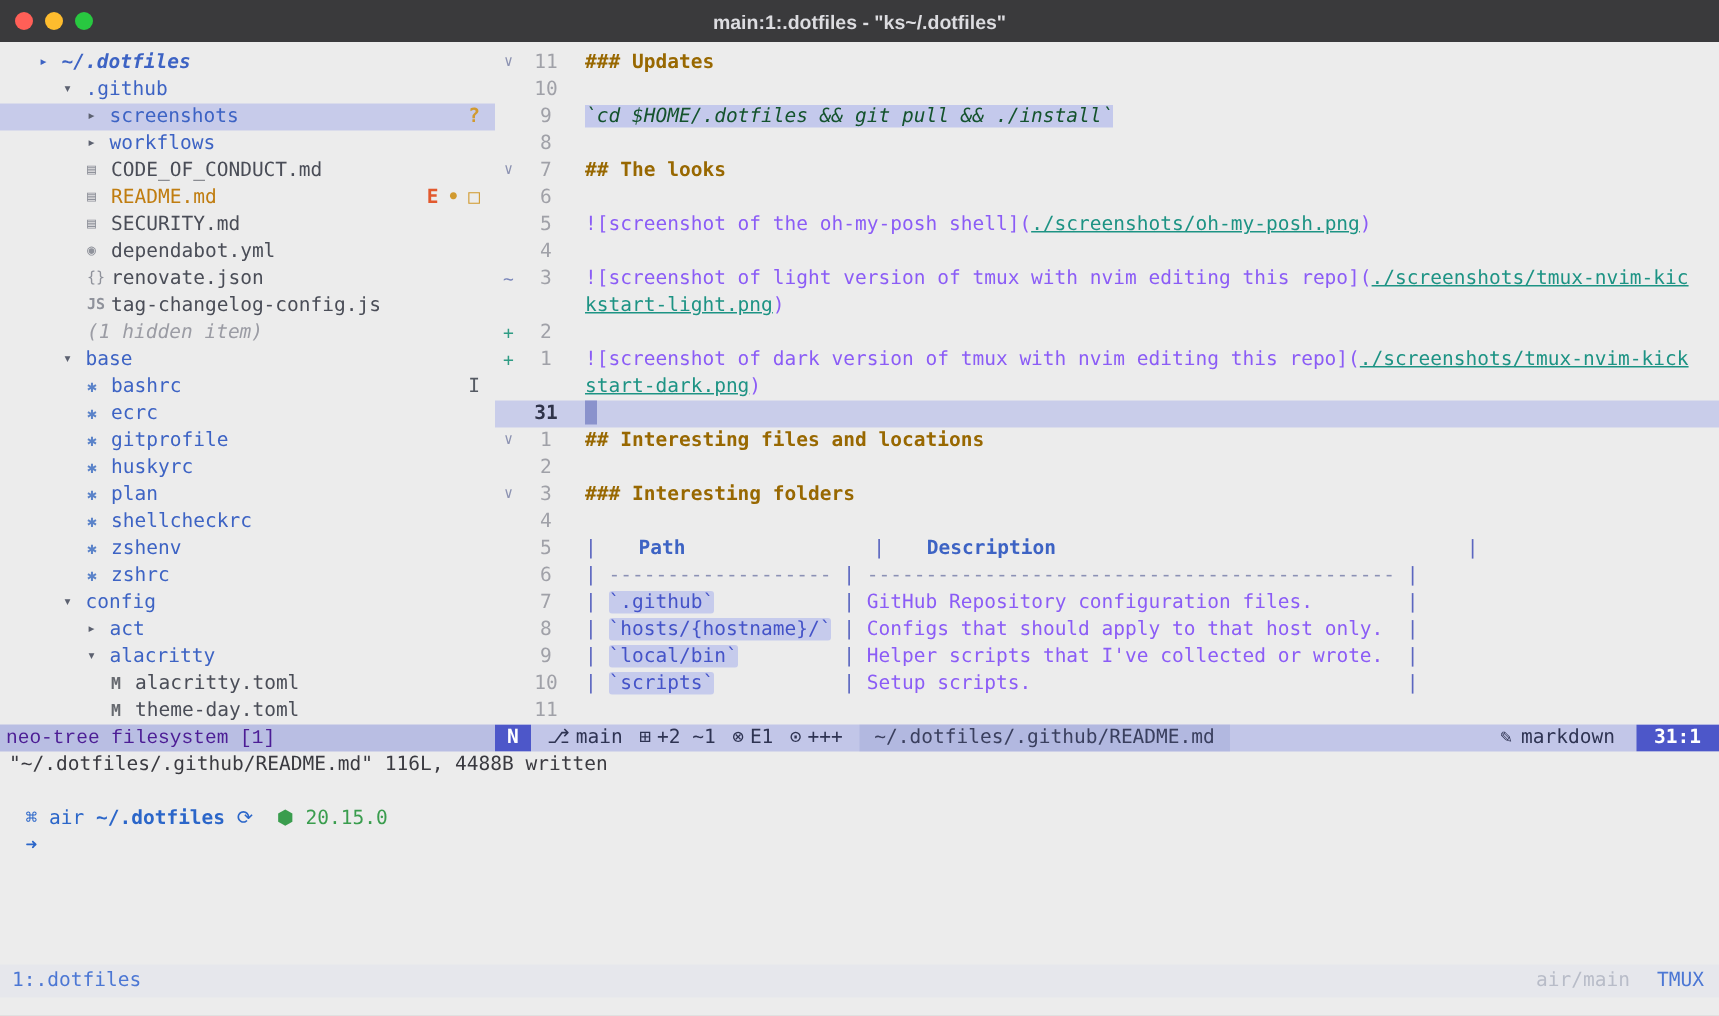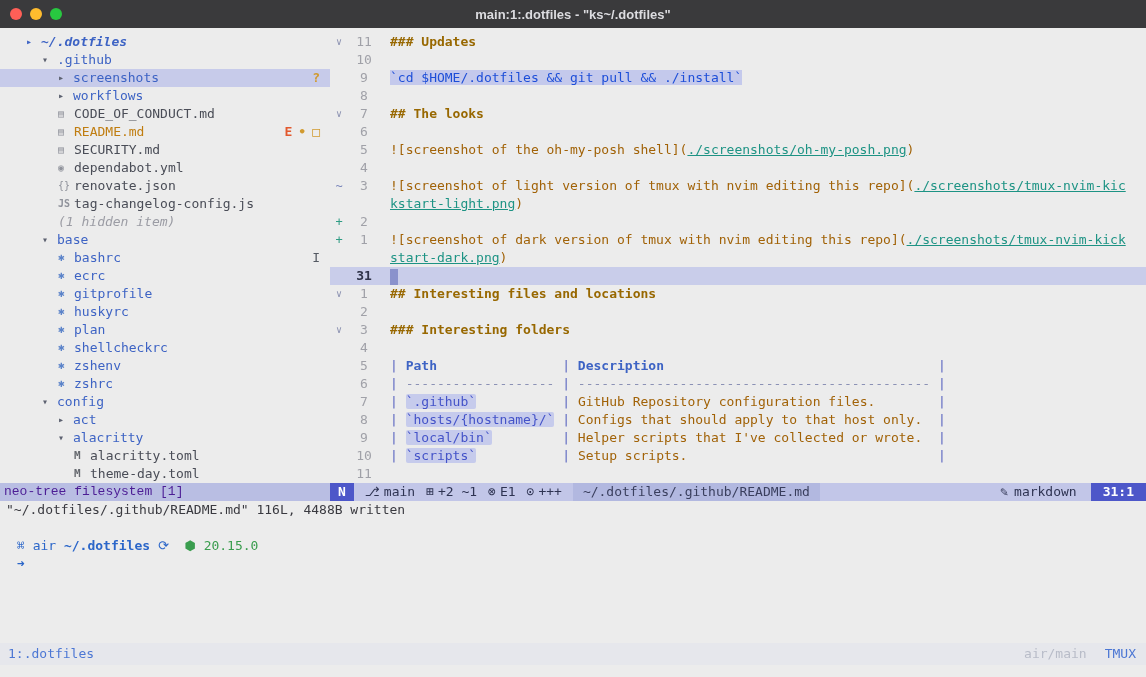--- a/index.html
+++ b/index.html
@@ -39,26 +39,26 @@
   .editor{position:absolute;top:0;left:330px;right:0;height:455px;padding-top:5px;box-sizing:border-box;overflow:hidden;}
   .ed-row{height:18px;display:flex;white-space:pre;}
   .ed-row.cur{background:#c9cdea;}
   .ed-fold{width:18px;flex:none;text-align:center;color:#8d93b2;font-size:10px;line-height:18px;}
   .ed-fold.add{color:#2f9c84;font-size:12px;}
   .ed-fold.chg{color:#7b87bb;font-size:12px;}
   .ed-num{width:32px;flex:none;text-align:center;color:#a0a1a8;}
   .ed-num.curn{color:#30344a;font-weight:bold;}
   .ed-gap{width:10px;flex:none;}
   .s-h{color:#986801;font-weight:bold;}
-  .s-txt,.s-plain,.s-desc{color:#a16207;}
+  .s-txt,.s-plain,.s-desc{color:#8b5cf6;}
   .s-link{color:#1d9384;text-decoration:underline;}
-  .s-codesel{color:#1d4ed8;background:#c4c9ec;}
+  .s-codesel{color:#14532d;background:#c4c9ec;font-style:italic;}
   .s-code{color:#4453c8;background:#c6cbec;border-radius:2px;}
   .s-pipe{color:#5b66c0;}
-  .s-th{color:#3d63c4;font-weight:bold;}
+  .s-th{color:#3d63c4;font-weight:bold;margin-left:20px;}
   .s-dash{color:#8b91b5;}
   .cursorblock{display:inline-block;width:8px;height:16px;background:#8a92cc;vertical-align:middle;}
   
   .statusrow{position:absolute;top:455px;left:0;right:0;height:18px;display:flex;}
   .nt-status{width:330px;flex:none;background:#b9bee3;color:#4c1d95;padding-left:4px;box-sizing:border-box;font-family:Liberation Mono, monospace;}
   .ed-status{flex:1;background:#c2c6e8;display:flex;align-items:center;color:#2e3352;overflow:hidden;}
   .mode{background:#4d57c9;color:#fff;padding:0 8px;font-weight:bold;flex:none;}
   .sl-item{margin-left:11px;flex:none;}
   .sl-icon{margin-right:4px;}
   .path-chip{background:#b2b8e0;padding:0 10px;margin-left:11px;flex:none;color:#3a3f5e;}

